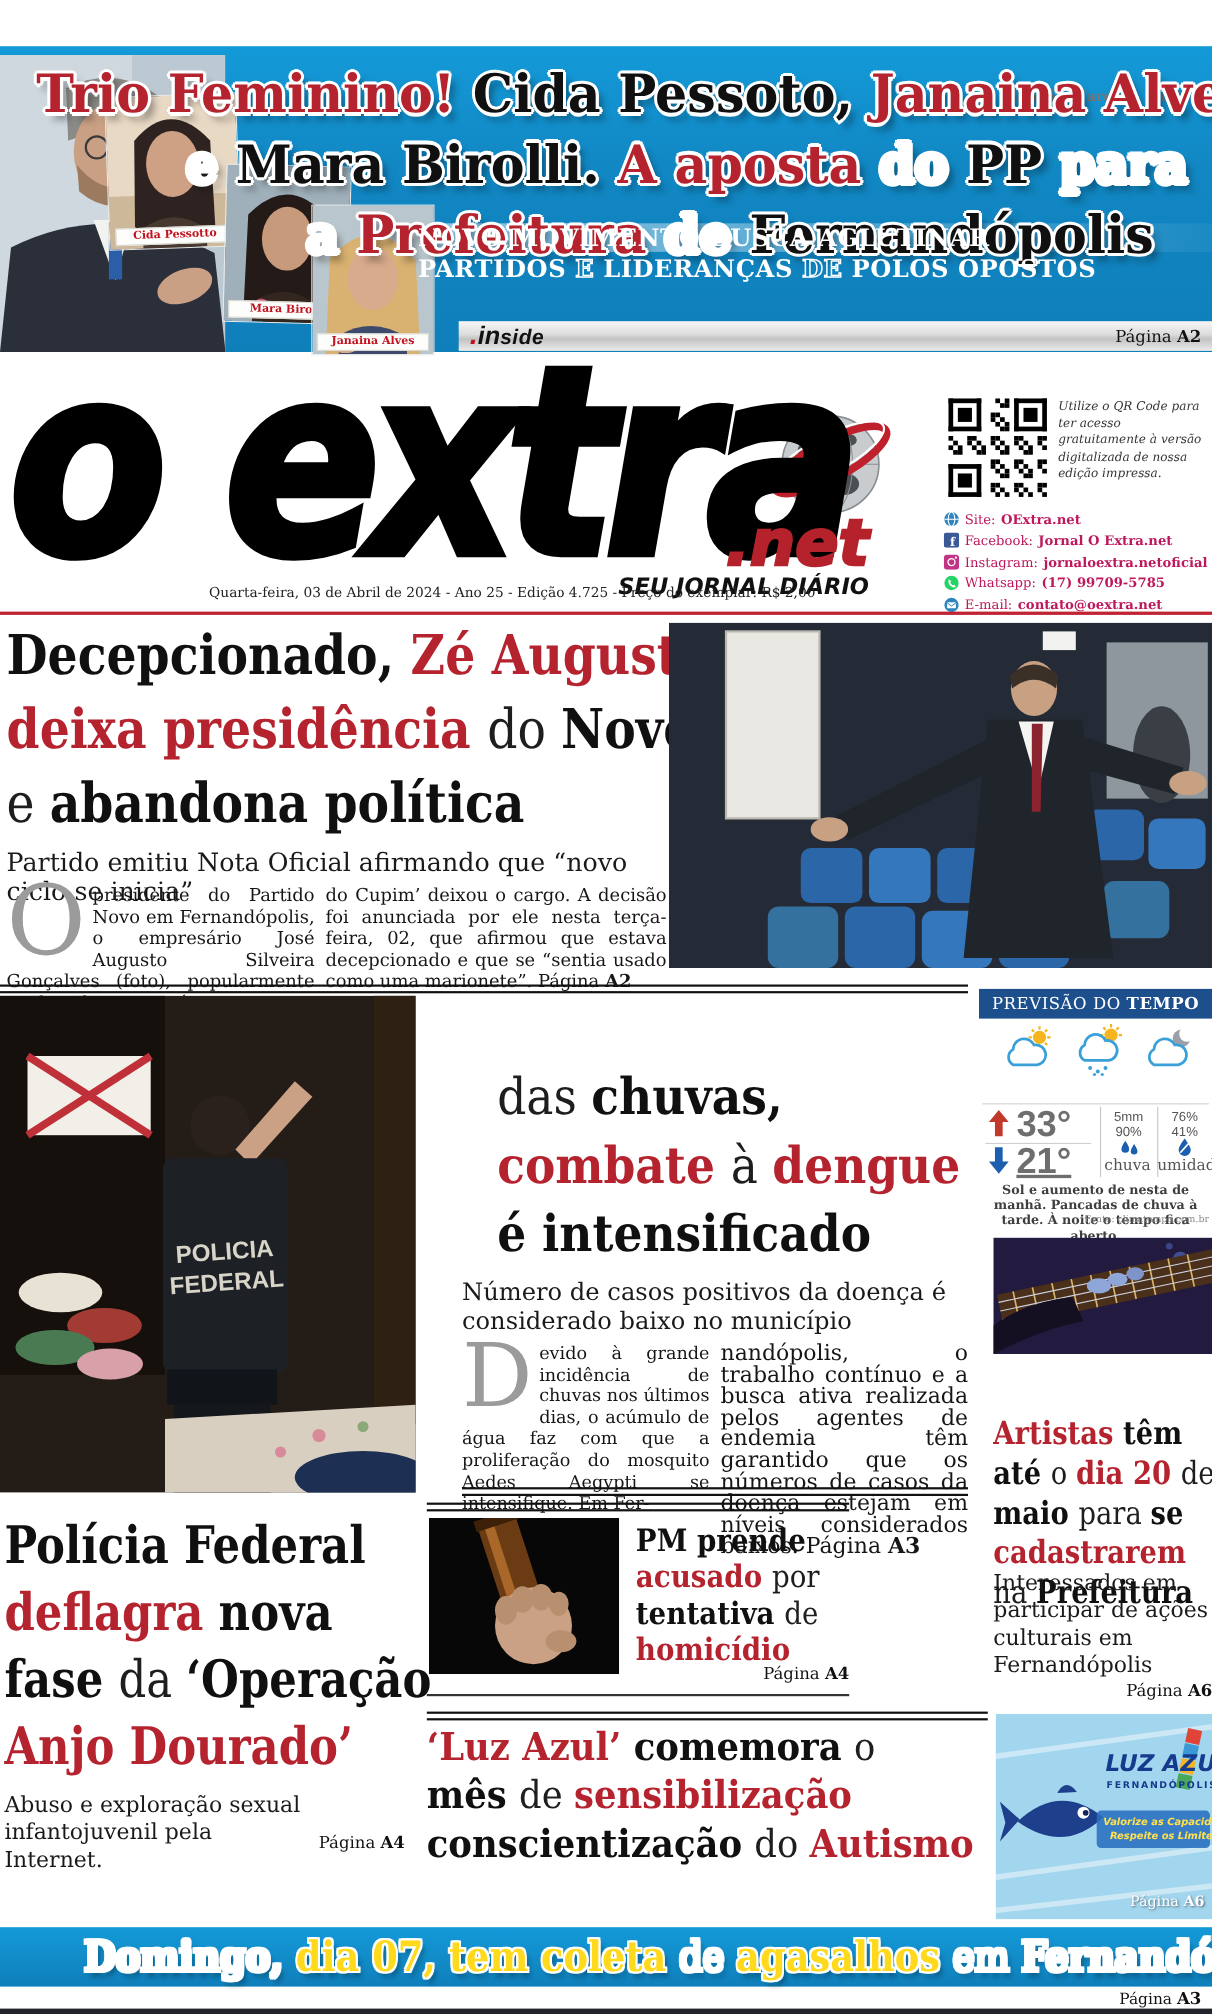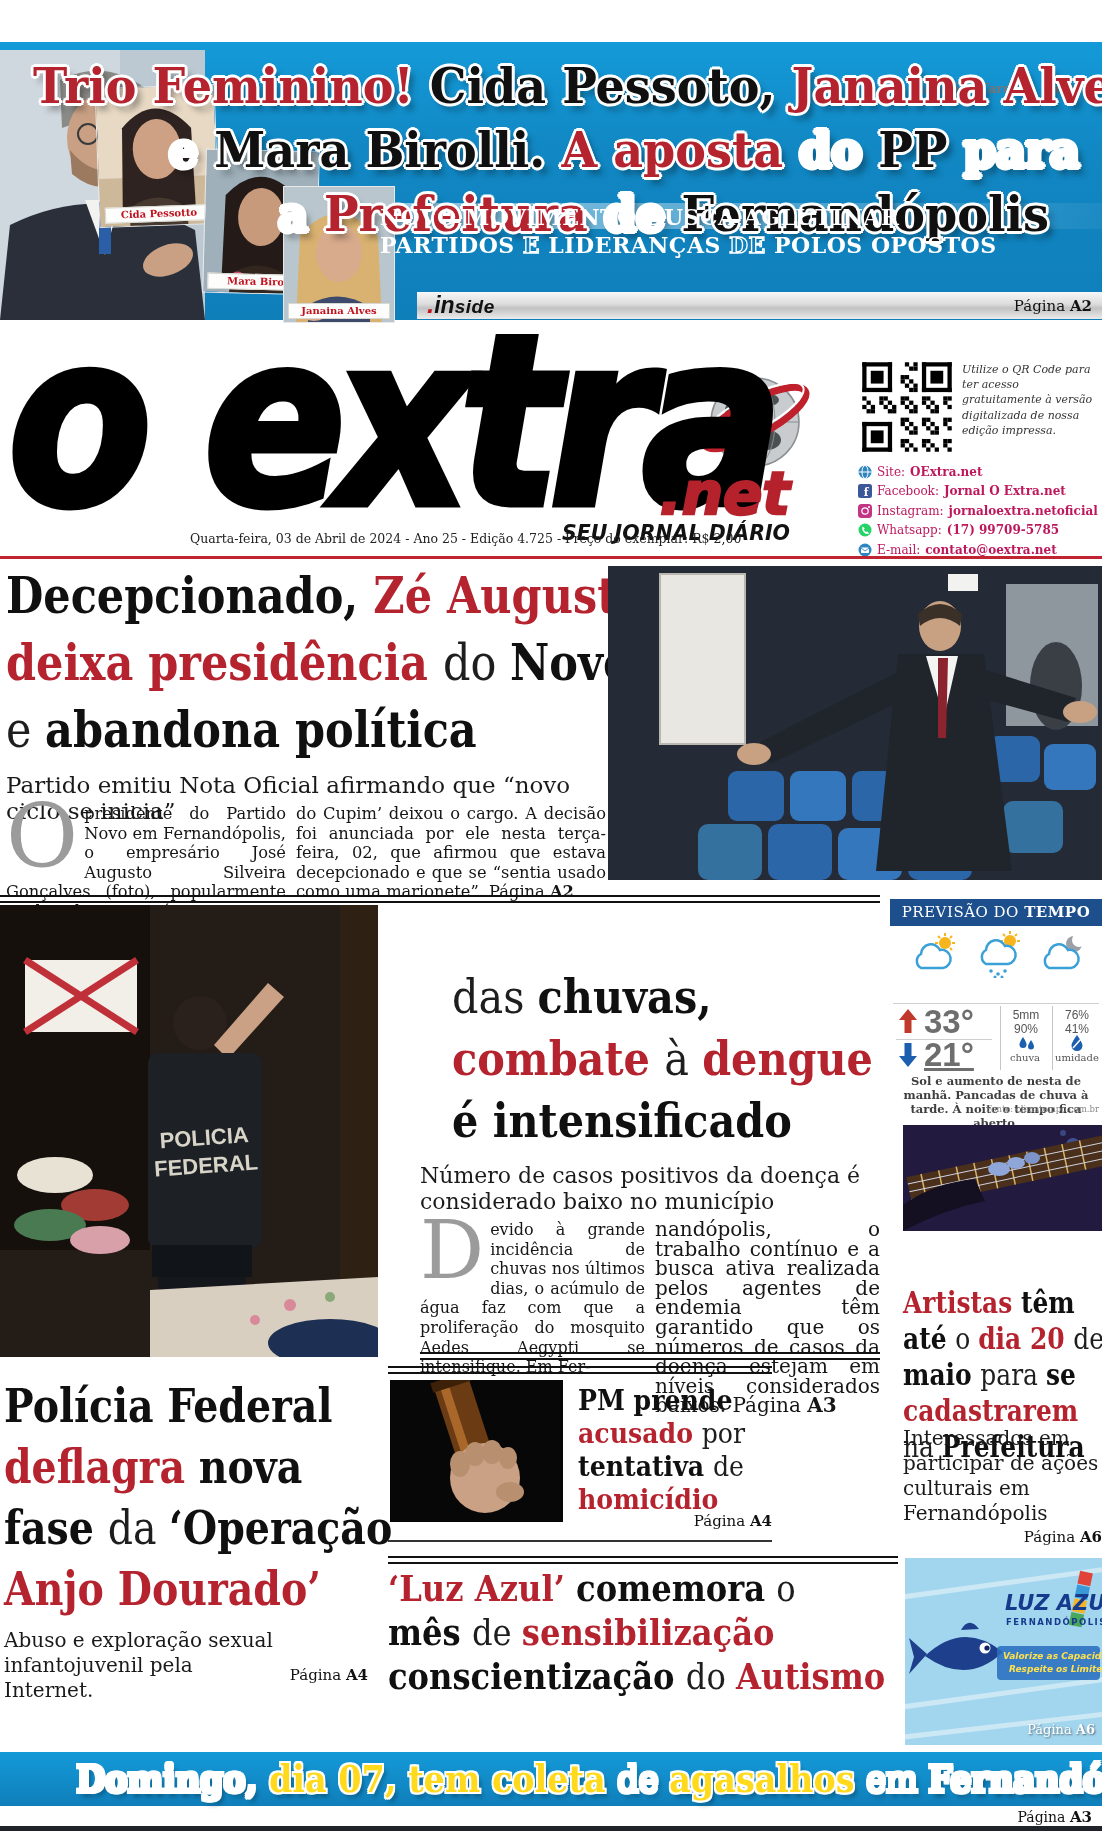--- a/index.html
+++ b/index.html
@@ -64,21 +64,21 @@
   
   .dengue-hl{font-size:46px;}
   .dengue-hl .cx{transform:scaleX(.9);}
   
   .weather{left:890px;top:899px;width:212px;height:222px;background:#fff;}
   .weather-head{position:absolute;left:0;top:0;width:212px;height:27px;background:var(--navy);color:#fff;
       text-align:center;line-height:27px;font-size:15px;letter-spacing:.5px;}
   .wp-label{position:absolute;top:81px;width:64px;text-align:center;font-weight:bold;font-size:13px;color:#767676;}
   .wtemp{position:absolute;font-weight:bold;color:#6e6e6e;font-size:33px;line-height:30px;font-family:"Liberation Sans",sans-serif;}
   .wcellv{position:absolute;font-size:12px;line-height:14px;color:#555;text-align:center;font-family:"Liberation Sans",sans-serif;}
-  .wcelll{position:absolute;font-size:10px;color:#555;text-align:center;}
+  .wcelll{position:absolute;font-size:14px;color:#555;text-align:center;}
   .wsummary{left:893px;top:1074px;width:206px;text-align:center;font-weight:bold;font-size:11.5px;line-height:14px;color:#3f3f3f;}
   .wsource{left:893px;top:1104px;width:206px;text-align:right;font-size:8.5px;color:#8a8a8a;}
   
   .art-hl{font-size:29px;margin-top:46px;}
   .art-hl .cx{transform:scaleX(.86);}
   
   .pf-hl{font-size:47px;}
   .pf-hl .cx{transform:scaleX(.84);}
   .pm-hl{font-size:28px;}
   .pm-hl .cx{transform:scaleX(.9);}

